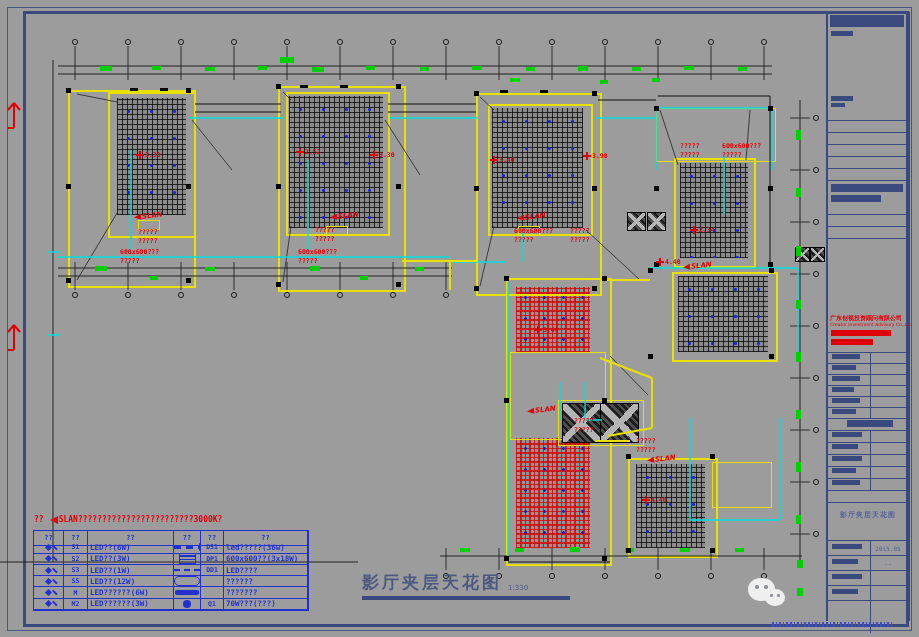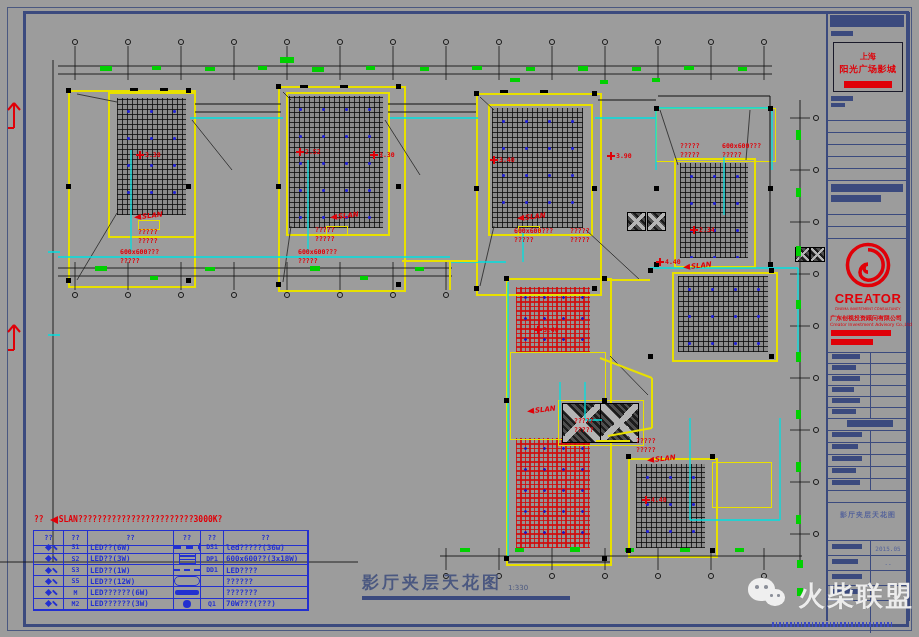--- a/index.html
+++ b/index.html
@@ -358,21 +358,21 @@
       <span>2.52</span>
     </div>
   <div class="elev" style="left:370px;top:151px;">
       <span class="cross"></span>
       <span>3.30</span>
     </div>
   <div class="elev" style="left:490px;top:156px;">
       <span class="cross"></span>
       <span>3.40</span>
     </div>
-  <div class="elev" style="left:587px;top:152px;padding-left:20px;">
+  <div class="elev" style="left:563px;top:152px;padding-left:20px;">
       <span class="cross"></span>
       <span>3.90</span>
     </div>
   <div class="elev" style="left:690px;top:226px;">
       <span class="cross"></span>
       <span>2.34</span>
     </div>
   <div class="elev" style="left:656px;top:258px;">
       <span class="cross"></span>
       <span>4.40</span>
@@ -470,47 +470,33 @@
 
   <div id="main-title">
     <span class="t">影厅夹层天花图</span>
     <span class="s">1:330</span>
   </div>
   <div id="main-title-underline"></div>
 
   <div id="tb">
     <div class="tbbar" style="left:2px;top:3px;width:74px;height:12px;"></div>
     <div class="tbbar" style="left:3px;top:19px;width:22px;height:5px;"></div>
-    <div id="tb-proj">
-      <span class="c1">上海</span>
-      <span class="c2">阳光广场影城</span>
-      <span class="c3">--</span>
-      <span class="tbred" style="left:10px;top:38px;width:48px;height:7px;"></span>
-    </div>
     <div class="tbbar" style="left:3px;top:84px;width:22px;height:5px;"></div>
     <div class="tbbar" style="left:3px;top:91px;width:14px;height:4px;"></div>
     <div class="tbline" style="top:108px;"></div>
       <div class="tbline" style="top:120px;"></div>
     <div class="tbline" style="top:132px;"></div>
       <div class="tbline" style="top:144px;"></div>
     <div class="tbline" style="top:156px;"></div>
       <div class="tbline" style="top:168px;"></div>
     <div class="tbbar" style="left:3px;top:172px;width:72px;height:8px;"></div>
     <div class="tbbar" style="left:3px;top:183px;width:50px;height:7px;"></div>
     <div class="tbline" style="top:202px;"></div>
       <div class="tbline" style="top:214px;"></div>
     <div class="tbline" style="top:226px;"></div>
-    <div id="tb-logo">
-      <svg width="50" height="50" viewBox="0 0 56 56">
-        <circle cx="28" cy="28" r="23" fill="none" stroke="#e00008" stroke-width="4"></circle>
-        <path d="M28 11 a17 17 0 0 1 0 34 a9 9 0 0 1 0 -18 a4.5 4.5 0 0 0 0 9" fill="none" stroke="#e00008" stroke-width="4"></path>
-      </svg>
-      <span class="lt">CREATOR</span>
-      <span class="ls">CINEMA INVESTMENT CONSULTANCY</span>
-    </div>
     <span class="tb-co" style="top:302px;font:bold 6px 'DejaVu Sans',sans-serif;">广东创视投资顾问有限公司</span>
     <span class="tb-co" style="top:310px;font:4.5px 'DejaVu Sans',sans-serif;">Creator Investment Advisory Co.,Ltd</span>
     <div class="tbred" style="left:3px;top:318px;width:60px;height:6px;"></div>
     <div class="tbred" style="left:3px;top:327px;width:42px;height:6px;"></div>
     <div class="tbv" style="left:42px;top:340px;height:66px;"></div>
     <div class="tbline" style="top:340px;"></div>
       <div class="tbline" style="top:351px;"></div>
     <div class="tbline" style="top:362px;"></div>
       <div class="tbline" style="top:373px;"></div>
     <div class="tbline" style="top:384px;"></div>
@@ -549,17 +535,16 @@
     <div class="tbline" style="top:573px;"></div>
     <div class="tbbar" style="left:4px;top:577px;width:26px;height:5px;"></div>
     <div class="tbline" style="top:588px;"></div>
   </div>
 
   <div id="wm">
     <div id="wm-icon">
       <div class="wc-big"></div>
         <div class="wc-small"></div>
     </div>
-    <span id="wm-text">火柴联盟</span>
   </div>
   <div id="wm-url"></div>
 
 </div>
 
 </body></html>

